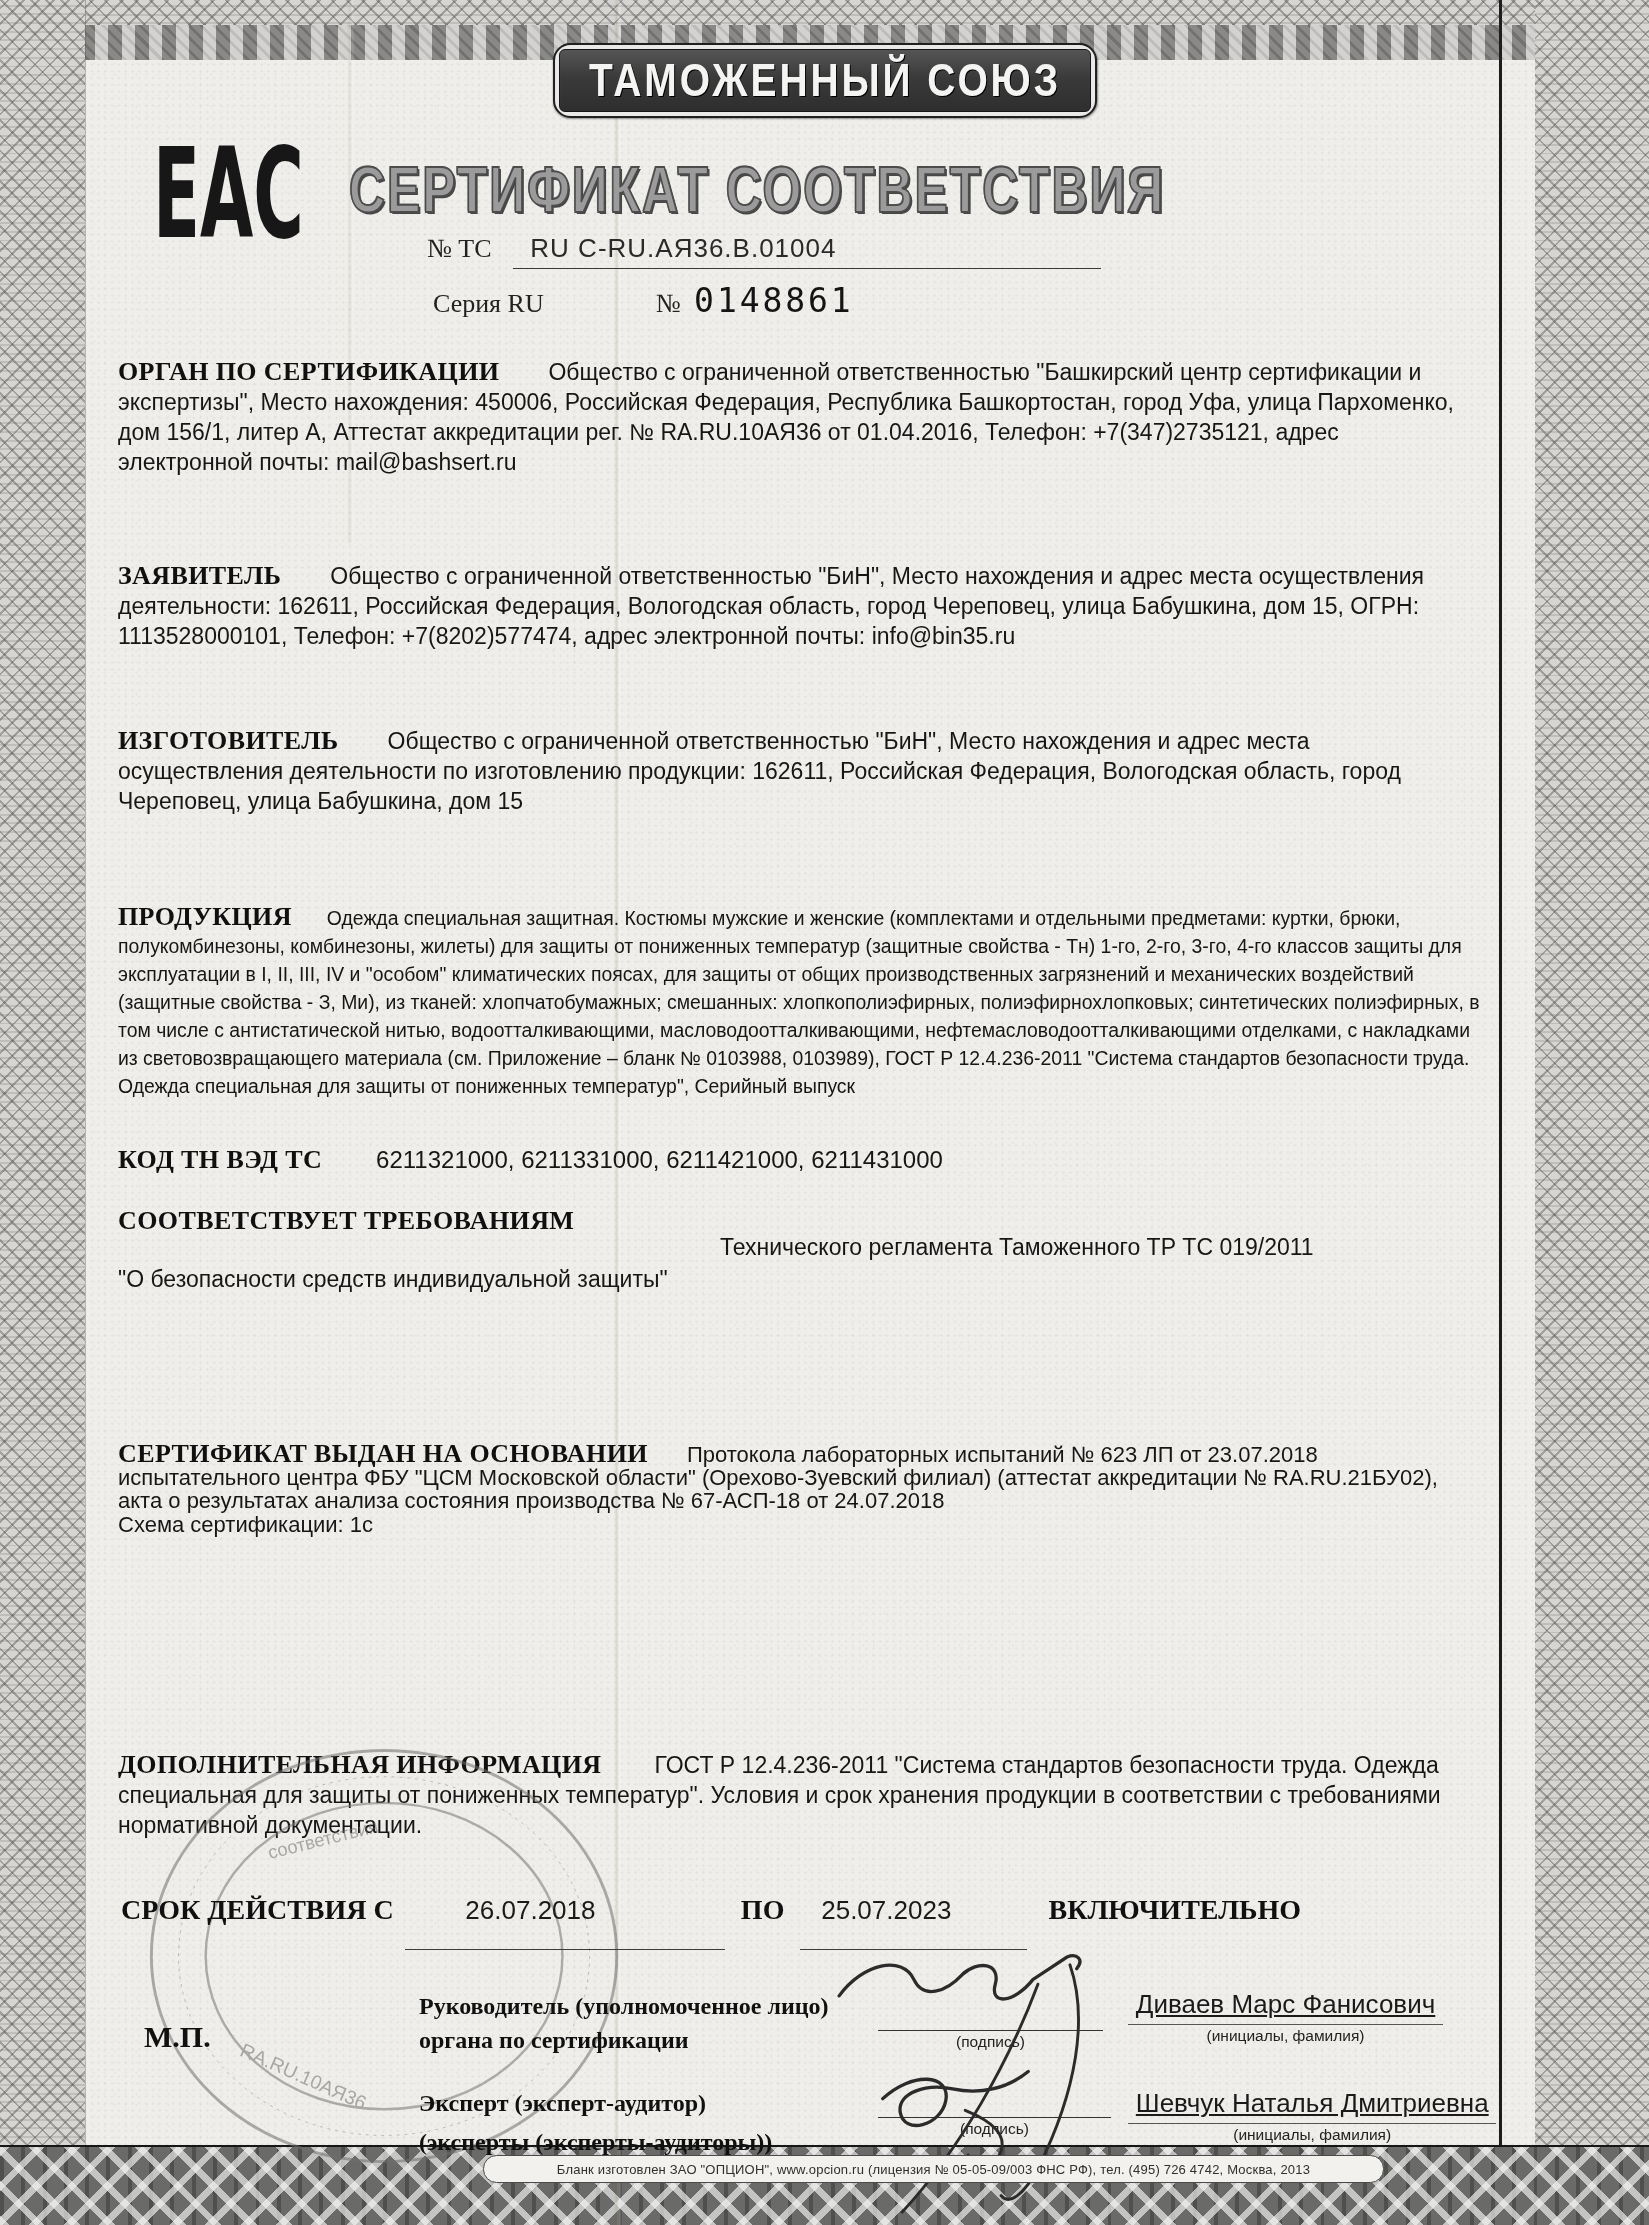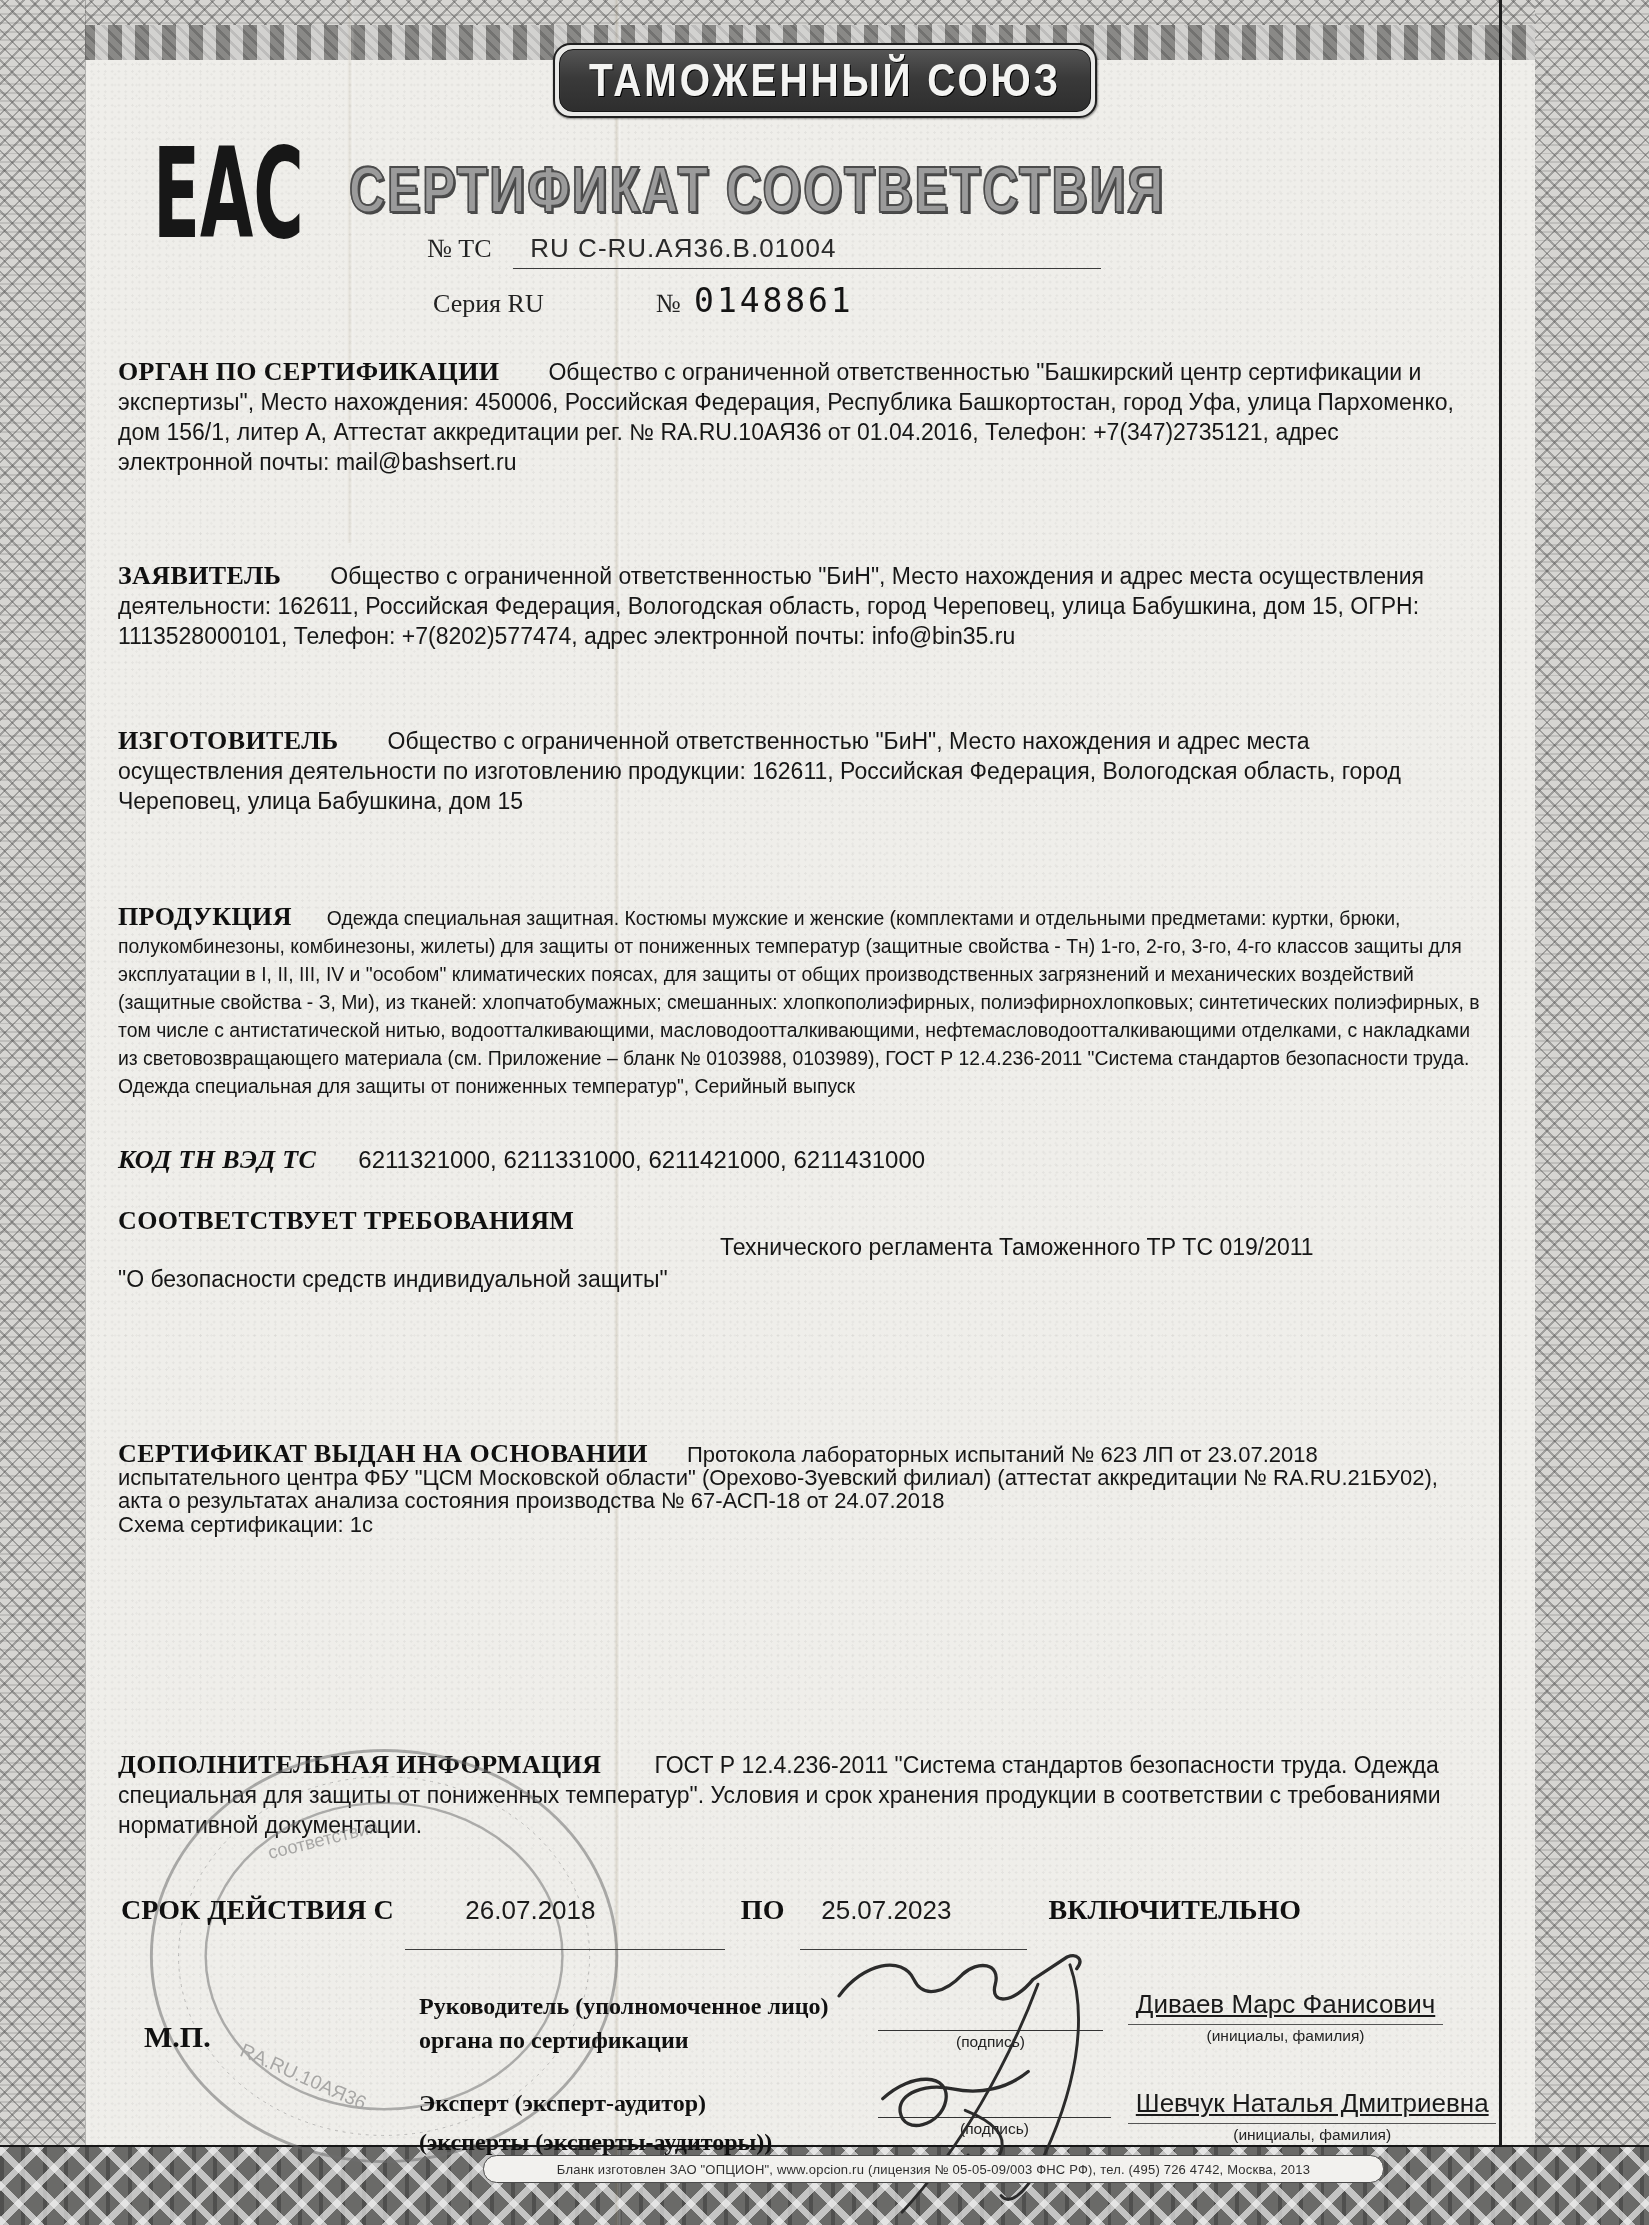--- a/index.html
+++ b/index.html
@@ -39,21 +39,21 @@
   .left-line{position:absolute;left:85px;top:0;width:1px;height:100%;background:rgba(80,80,80,.35);z-index:3;}
   .fold{position:absolute;top:0;width:7.8px;height:100%;z-index:5;pointer-events:none;
     background:linear-gradient(90deg,transparent,rgba(120,100,60,.16),rgba(255,255,255,.25),transparent);}
   .fold.f1{left:614px;}
   .fold.f2{left:347px;height:543px;opacity:.6;}
   
   .plaque{position:absolute;left:50%;top:43px;transform:translateX(-50%);z-index:6;
     border:2.9px solid #202020;border-radius:17.5px;background:#e9e9e7;padding:3.9px;
     box-shadow:0 1px 1.9px rgba(0,0,0,.4);}
   .plaque-inner{background:linear-gradient(180deg,#555 0%,#3a3a3a 45%,#2e2e2e 100%);
-    border:1.9px solid #151515;border-radius:14px;padding:7.8px 29px 9.7px;}
+    border:1.9px solid #151515;border-radius:6px;padding:7.8px 29px 9.7px;}
   .plaque-text{font-weight:bold;font-size:39px;letter-spacing:2.9px;color:#f4f4f2;
     transform:scaleY(1.2);transform-origin:center;display:inline-block;
     text-shadow:1px 1px 0 #000;}
   .big-title{position:absolute;left:349px;top:153px;width:776px;text-align:center;z-index:6;
     font-weight:bold;font-size:50px;letter-spacing:1.9px;color:#9b9b9b;
     -webkit-text-stroke:1.4px #4c4c4c;
     text-shadow:1.9px 1.9px 0 #474747,-1px -1px 0 #6e6e6e;
     transform:scaleY(1.28);transform-origin:top center;white-space:nowrap;}
   .eac{position:absolute;left:153px;top:132px;z-index:6;
     font-family:"DejaVu Sans",sans-serif;font-weight:bold;font-size:93px;color:#171717;
@@ -69,21 +69,21 @@
   
   .sec{position:absolute;left:118px;width:1359px;font-size:23px;line-height:30px;color:#161616;z-index:6;}
   .sec .lbl{font-family:"Liberation Serif",serif;font-weight:bold;font-size:26px;color:#101010;
     letter-spacing:0.4px;margin-right:49px;}
   .sec-organ{top:357px;}
   .sec-applicant{top:561px;}
   .sec-manufacturer{top:726px;}
   .sec-product{top:891px;font-size:19.4px;line-height:28px;width:1366px;margin-top:12px;}
   .sec-product .lbl{margin-right:35px;}
   .sec-code{top:1145px;font-size:24px;}
-  .sec-code .lbl{margin-right:42px;font-style:italic;}
+  .sec-code .lbl{margin-right:54px;}
   .sec-conform{top:1206px;}
   .sec-conform .lbl{display:inline-block;margin-right:0;}
   .sec-conform .line1{display:block;margin-left:602px;margin-top:-3.9px;}
   .sec-conform .line2{display:block;margin-top:1.9px;}
   .sec-basis{top:1442px;font-size:22px;line-height:23px;width:1349px;}
   .sec-basis .lbl{margin-right:39px;}
   .sec-basis .scheme{display:block;margin-top:1px;}
   .sec-additional{top:1750px;}
   .sec-additional .lbl{margin-right:53px;}
   

